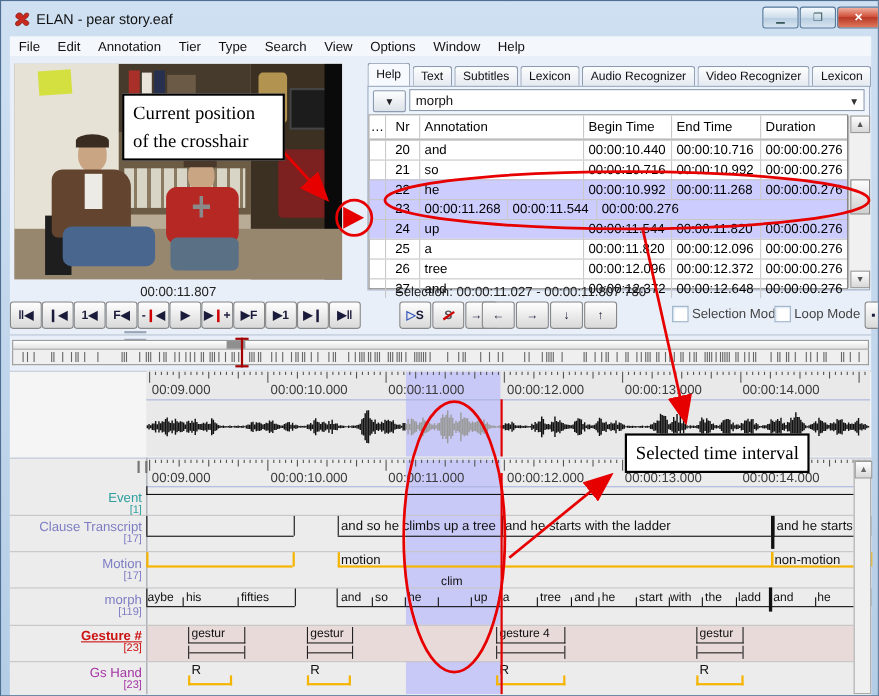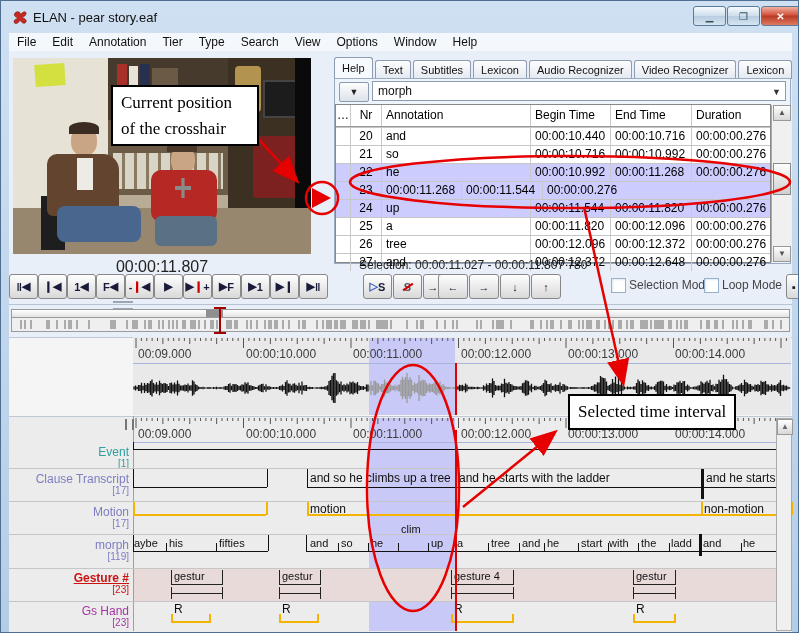--- a/index.html
+++ b/index.html
@@ -14,21 +14,21 @@
     background:linear-gradient(#f6fafd,#cdddeb 50%,#b6cce0 50%,#d6e4f0);
     display:flex;align-items:center;justify-content:center;font-size:10px;color:#355;}
   .winbtn.close{background:linear-gradient(#f0b0a0,#d2523c 45%,#b83a26 50%,#e07a5e);color:#fff;font-weight:bold;}
   .menubar{left:8px;top:32px;width:783px;height:18px;background:#f4f7fb;border-bottom:1px solid #d8e2ee;
     display:flex;align-items:center;}
   .menu-item{padding:1px 8px;font-size:12px;color:#111;}
   .client{left:8px;top:50px;width:783px;height:580px;background:#e9eff8;}
   
   .video{left:12px;top:57px;width:298px;height:196px;background:#b9ac97;overflow:hidden;}
   .video *{position:absolute;}
-  .vtime{left:96px;top:257px;width:130px;text-align:center;font-size:16px;color:#222;}
+  .vtime{left:96px;top:257px;width:130px;text-align:center;font-size:12px;color:#222;}
   
   .tabbar{left:333px;top:57px;width:457px;height:21px;display:flex;align-items:flex-end;}
   .tab{height:18px;line-height:18px;padding:0 7px;font-size:11px;color:#111;background:linear-gradient(#fcfdfe,#e4e9f0);
     border:1px solid #8d9bb0;border-bottom:none;border-radius:3px 3px 0 0;margin-right:2px;white-space:nowrap;}
   .tab.active{height:21px;line-height:21px;background:#f6f9fd;font-weight:normal;}
   .grid-body{left:333px;top:77px;width:457px;height:186px;background:#eef4fb;border:1px solid #9aaac2;box-sizing:border-box;}
   .tiersel-btn{left:338px;top:81px;width:28px;height:18px;border:1px solid #8d9bb0;border-radius:2px;
     background:linear-gradient(#fdfdfd,#dde3ea);text-align:center;font-size:9px;line-height:18px;color:#222;}
   .combo{left:371px;top:80px;width:414px;height:20px;background:#fff;border:1px solid #8d9bb0;box-sizing:border-box;
     font-size:12px;line-height:18px;padding-left:5px;color:#111;}

